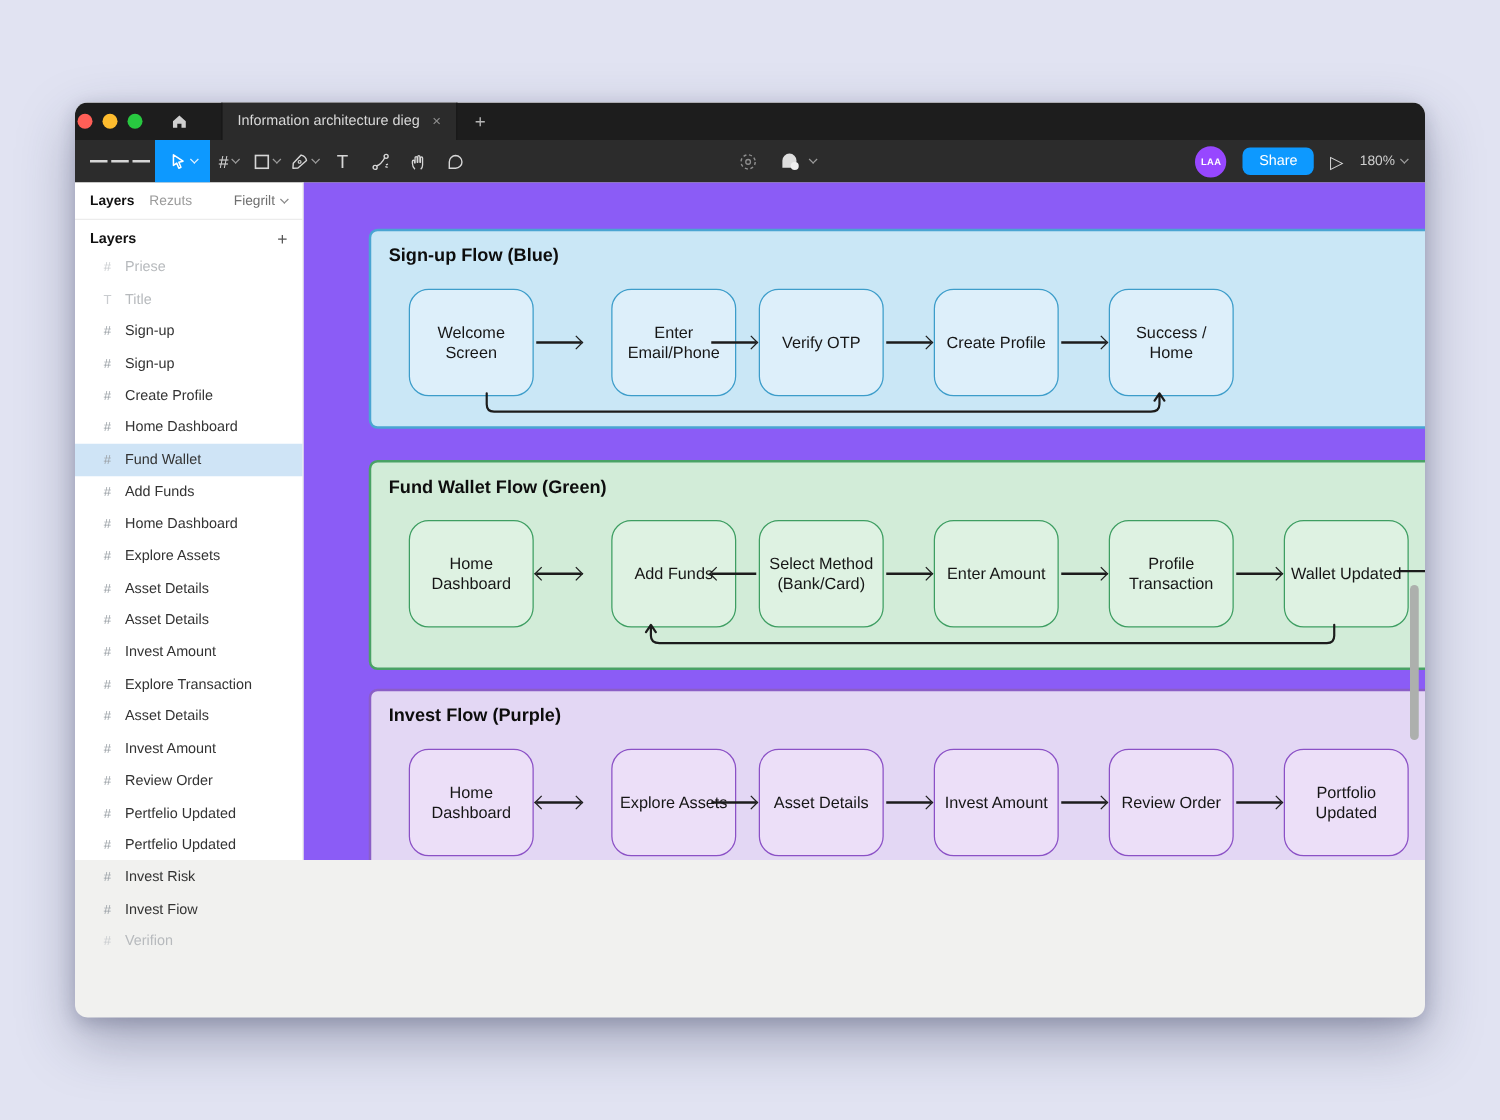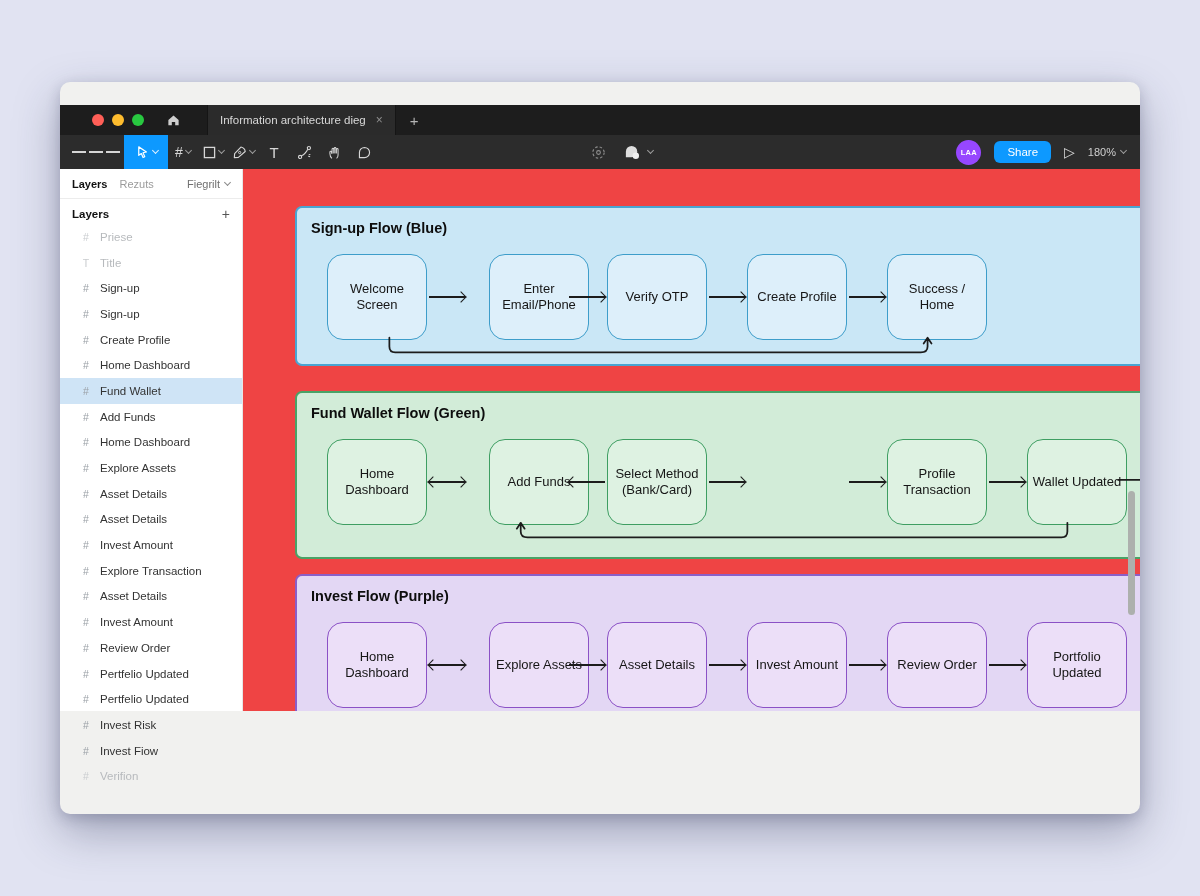--- a/index.html
+++ b/index.html
@@ -12,21 +12,21 @@
   
   .window {
     position:absolute; left:60px; top:82px; width:1080px; height:732px;
     border-radius:10px; overflow:hidden;
     box-shadow:0 18px 45px rgba(40,45,80,.35), 0 4px 14px rgba(40,45,80,.22);
     background:#f1f1ef;
   }
   
   .titlebar {
     height:30px; background:#1d1d1d; display:flex; align-items:center;
-    padding-left:32px; position:relative;margin-top:23px;
+    padding-left:2px; position:relative;
   }
   .tl-dot { width:12px; height:12px; border-radius:50%; margin-right:8px; }
   .tl-red{background:#ff5f57;} .tl-yellow{background:#febc2e;} .tl-green{background:#28c840;}
   .home-btn { margin-left:14px; display:flex; align-items:center; }
   .tab {
     margin-left:26px; height:30px; display:flex; align-items:center;
     background:#2b2b2b; padding:0 12px; gap:10px;
     border-left:1px solid #151515; border-right:1px solid #151515;
   }
   .tab-title { color:#d9d9d9; font-size:11.5px; white-space:nowrap; }
@@ -63,21 +63,21 @@
   .panel-title { font-size:11.5px; font-weight:bold; color:#111; }
   .add-btn { margin-left:auto; color:#555; font-size:14px; }
   .layer-list { position:absolute; top:55px; left:0; right:0; }
   .srow { height:25.7px; display:flex; align-items:center; padding-left:20px; }
   .srow.sel { background:#cfe4f6; }
   .sicon { width:12px; color:#9aa0a6; font-size:10.5px; margin-right:8px; text-align:center; }
   .slabel { font-size:11.5px; color:#333; }
   .srow.dim .sicon { color:#c9cccf; }
   .srow.dim .slabel { color:#b7babd; }
   
-  .canvas { position:relative; flex:1; background:#ef4444; overflow:hidden; }
+  .canvas { position:relative; flex:1; background:#8b5cf6; overflow:hidden; }
   .flow { position:absolute; left:52px; width:920px; border-style:solid; border-width:2px; border-radius:7px; }
   .flow-blue  { top:37px;  height:160px; background:#cae7f6; border-color:#4aa5d2; }
   .flow-green { top:222px; height:168px; background:#d2ecd8; border-color:#4aa266; }
   .flow-purple{ top:405px; height:159px; background:#e3d7f4; border-color:#8b5ec6; }
   .flow-title { position:absolute; left:14px; top:12px; font-size:14.5px; font-weight:bold; color:#0d0d0d; }
   .node {
     position:absolute; top:46px; width:100px; height:86px; border-radius:16px;
     display:flex; align-items:center; justify-content:center; text-align:center;
     font-size:13px; color:#161616; line-height:1.25; padding:4px;
     border:1.4px solid; 
@@ -336,20 +336,21 @@
         <svg class="loop-svg" viewBox="0 0 920 160">
           <path d="M85 133 V142 Q85 148 91 148 H630 Q637 148 637 142 V135 M633 139 L637 133 L641 139" fill="none" stroke="#1c1c1c" stroke-width="1.8" stroke-linecap="round" stroke-linejoin="round"></path>
         </svg>
       </div>
 
       <div class="flow flow-green">
         <div class="flow-title">Fund Wallet Flow (Green)</div>
         <div class="node n0">Home Dashboard</div>
         <div class="node n1">Add Funds</div>
         <div class="node n2">Select Method (Bank/Card)</div>
+        <div class="node n3">Enter Amount</div>
         <div class="node n4">Profile Transaction</div>
         <div class="node n5">Wallet Updated</div>
         <div class="connector c-both k0"></div>
         <div class="connector c-left k1"></div>
         <div class="connector c-right k2"></div>
         <div class="connector c-right k3"></div>
         <div class="connector c-right k4"></div>
         <svg class="loop-svg" viewBox="0 0 920 168">
           <path d="M780 133 V142 Q780 148 774 148 H227 Q220 148 220 142 V135 M216 139 L220 133 L224 139 M832 89 H918" fill="none" stroke="#1c1c1c" stroke-width="1.8" stroke-linecap="round" stroke-linejoin="round"></path>
         </svg>

